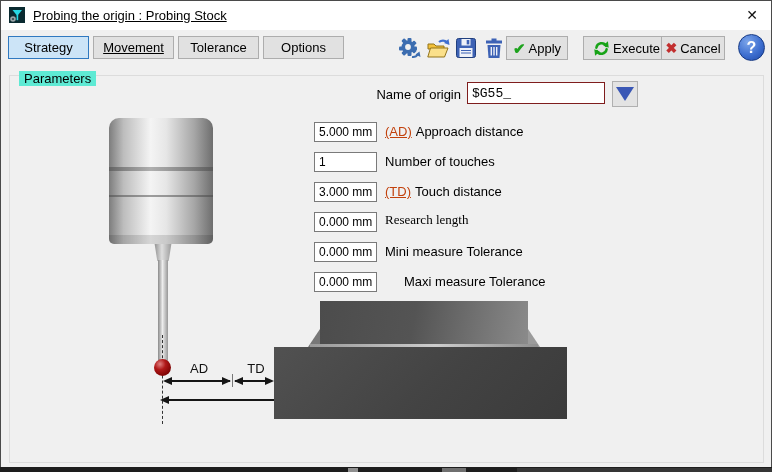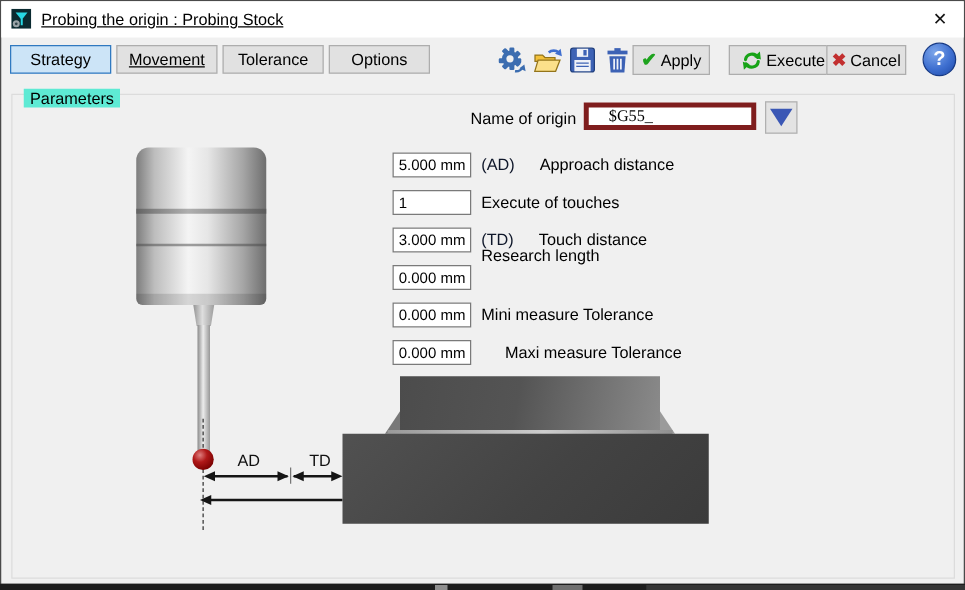--- a/index.html
+++ b/index.html
@@ -16,27 +16,27 @@
   .icon-btn{position:absolute;top:34px;width:25px;height:26px;display:flex;align-items:center;justify-content:center;}
   .win-btn{position:absolute;top:35px;height:24px;box-sizing:border-box;background:#e1e1e1;border:1px solid #adadad;font-size:13px;color:#000;display:flex;align-items:center;justify-content:center;gap:3px;}
   .glyph-check{color:#1ea31e;font-size:15px;font-weight:bold;line-height:1;}
   .glyph-x{color:#c22f2f;font-size:14px;font-weight:bold;line-height:1;}
   .help-btn{position:absolute;left:737px;top:33px;width:27px;height:27px;border-radius:50%;background:radial-gradient(circle at 35% 28%,#7da6ea 0%,#3e6fd0 55%,#1d48a8 100%);border:1px solid #173a85;color:#fff;font-size:16px;font-weight:bold;text-align:center;line-height:26px;box-sizing:border-box;}
   
   .groupbox{position:absolute;left:8px;top:74px;width:755px;height:388px;box-sizing:border-box;border:1px solid #dcdcdc;}
   .group-label{position:absolute;left:18px;top:70px;background:#5eead4;padding:0 5px;font-size:13px;color:#000;}
   
   .name-label{position:absolute;left:360px;top:86px;width:100px;text-align:right;font-size:13px;color:#000;}
-  .name-input{position:absolute;left:466px;top:81px;width:138px;height:22px;box-sizing:border-box;border:4px solid #7f1d1d;background:#fff;font-family:Liberation Serif, serif;font-size:13px;padding:0 16px;color:#000;}
+  .name-input{position:absolute;left:466px;top:81px;width:138px;height:22px;box-sizing:border-box;border:1px solid #7f1d1d;background:#fff;font-family:Liberation Mono, monospace;font-size:13px;padding:0 4px;color:#000;}
   .dropdown-btn{position:absolute;left:611px;top:80px;width:26px;height:26px;box-sizing:border-box;background:#e3e3e3;border:1px solid #b0b0b0;display:flex;align-items:center;justify-content:center;}
   .dropdown-tri{width:0;height:0;border-left:9px solid transparent;border-right:9px solid transparent;border-top:14px solid #3a57b5;}
   
   .p-input{position:absolute;left:313px;width:63px;height:20px;box-sizing:border-box;border:1px solid #7a7a7a;background:#fff;font-family:"Liberation Sans",sans-serif;font-size:12px;padding:0 4px;color:#000;}
   .p-label{position:absolute;left:384px;height:20px;line-height:20px;font-size:13px;color:#000;white-space:nowrap;}
-  .p-label .code{color:#0f172a;margin-right:20px;}
+  .p-label .code{color:#c2410c;margin-right:4px;text-decoration:underline;}
   .p-label .code:empty{margin-right:0;}
   
   .probe-body{position:absolute;left:108px;top:117px;width:104px;height:126px;border-radius:10px 10px 5px 5px;background:linear-gradient(to right,#7d7d7d 0%,#bdbdbd 14%,#f4f4f4 40%,#e6e6e6 55%,#a6a6a6 82%,#6e6e6e 100%);}
   .probe-seam1{position:absolute;left:108px;top:166px;width:104px;height:4px;background:linear-gradient(to right,#5c5c5c,#9e9e9e 40%,#565656);opacity:.8;}
   .probe-seam2{position:absolute;left:108px;top:194px;width:104px;height:2px;background:rgba(70,70,70,.5);}
   .probe-bottomband{position:absolute;left:108px;top:234px;width:104px;height:9px;background:rgba(0,0,0,.12);border-radius:0 0 5px 5px;}
   .probe-nub{position:absolute;left:151px;top:243px;width:22px;height:17px;background:linear-gradient(to right,#7a7a7a,#dedede 45%,#8a8a8a);clip-path:polygon(12% 0,88% 0,76% 100%,24% 100%);}
   .probe-shaft{position:absolute;left:157px;top:259px;width:10px;height:101px;background:linear-gradient(to right,#8a8a8a,#ececec 45%,#979797);}
   .probe-ball{position:absolute;left:153px;top:358px;width:17px;height:17px;border-radius:50%;background:radial-gradient(circle at 35% 30%,#df7f7f 0%,#b01818 35%,#7c0202 75%,#560000 100%);z-index:4;}
   .dash-line{position:absolute;left:161px;top:334px;width:0;height:89px;border-left:1px dashed #333;z-index:2;}
@@ -151,27 +151,27 @@
   <span class="name-label">Name of origin</span>
   <input class="name-input" value="$G55_" style="">
   <div class="dropdown-btn">
     <span class="dropdown-tri"></span>
   </div>
 
   <input class="p-input" style="top: 121px;" value="5.000 mm">
   <span class="p-label" style="top:121px;"><span class="code">(AD)</span><span>Approach distance</span></span>
 
   <input class="p-input" style="top: 151px;" value="1">
-  <span class="p-label" style="top:151px;"><span class="code"></span><span>Execute of touches</span></span>
+  <span class="p-label" style="top:151px;"><span class="code"></span><span>Number of touches</span></span>
 
   <input class="p-input" style="top: 181px;" value="3.000 mm">
   <span class="p-label" style="top:181px;"><span class="code">(TD)</span><span>Touch distance</span></span>
 
   <input class="p-input" style="top: 211px;" value="0.000 mm">
-  <span class="p-label" style="top:194px;"><span class="code"></span><span>Research length</span></span>
+  <span class="p-label" style="top:209px;font-family:Liberation Serif, serif;"><span class="code"></span><span>Research length</span></span>
 
   <input class="p-input" style="top: 241px;" value="0.000 mm">
   <span class="p-label" style="top:241px;"><span class="code"></span><span>Mini measure Tolerance</span></span>
 
   <input class="p-input" style="top: 271px;" value="0.000 mm">
   <span class="p-label" style="top:271px;margin-left:19px;"><span class="code"></span><span>Maxi measure Tolerance</span></span>
 
   <div class="probe-body"></div>
   <div class="probe-seam1"></div>
   <div class="probe-seam2"></div>

